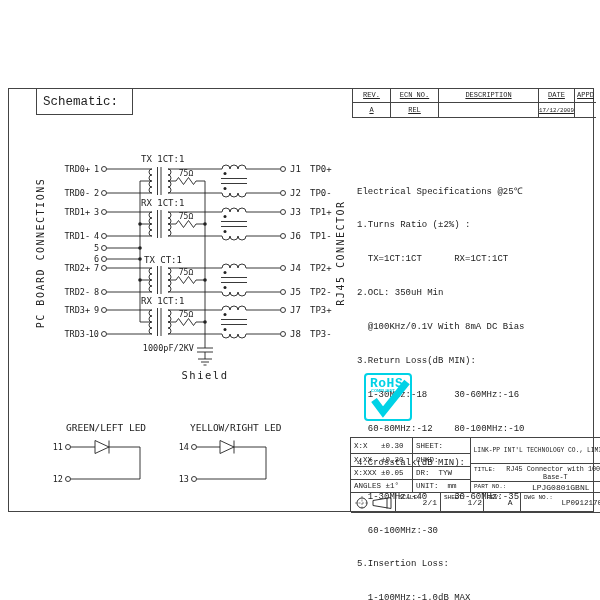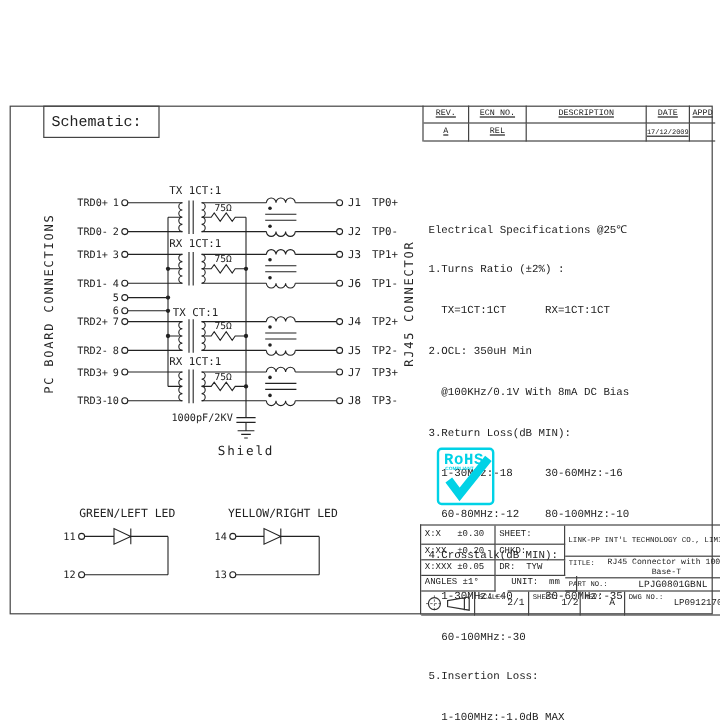--- a/index.html
+++ b/index.html
@@ -233,21 +233,21 @@
 </div>
 
 <div class="abs" id="title-block">
   <div class="tb" style="left:0;top:0;width:62px;height:16px">X:X   ±0.30</div>
   <div class="tb" style="left:62px;top:0;width:58px;height:16px">SHEET:</div>
   <div class="tb" style="left:0;top:16px;width:62px;height:13px">X:XX  ±0.20</div>
   <div class="tb" style="left:62px;top:16px;width:58px;height:13px">CHKD:</div>
   <div class="tb" style="left:0;top:29px;width:62px;height:13px">X:XXX ±0.05</div>
   <div class="tb" style="left:62px;top:29px;width:58px;height:13px">DR:  TYW</div>
   <div class="tb" style="left:0;top:42px;width:62px;height:13px">ANGLES ±1°</div>
-  <div class="tb" style="left:72px;top:42px;width:58px;height:13px">UNIT:  mm</div>
+  <div class="tb" style="left:62px;top:42px;width:58px;height:13px">UNIT:  mm</div>
 
   <div class="tb noR" style="left:120px;top:0;width:145px;height:26px;font-size:6.3px;justify-content:center;text-align:center">LINK-PP INT'L TECHNOLOGY CO., LIMITED</div>
   <div class="tb noR" style="left:120px;top:26px;width:145px;height:18px;align-items:flex-start;padding-top:1px">
     <span class="lbl">TITLE:</span>
     <span style="font-size:6.8px;line-height:8px;text-align:center;flex:1;white-space:normal">
       <span>RJ45 Connector with 1000 Base-T</span><br>
       <span>Integrated Magnetics</span>
     </span>
   </div>
   <div class="tb noR" style="left:120px;top:44px;width:145px;height:11px">

